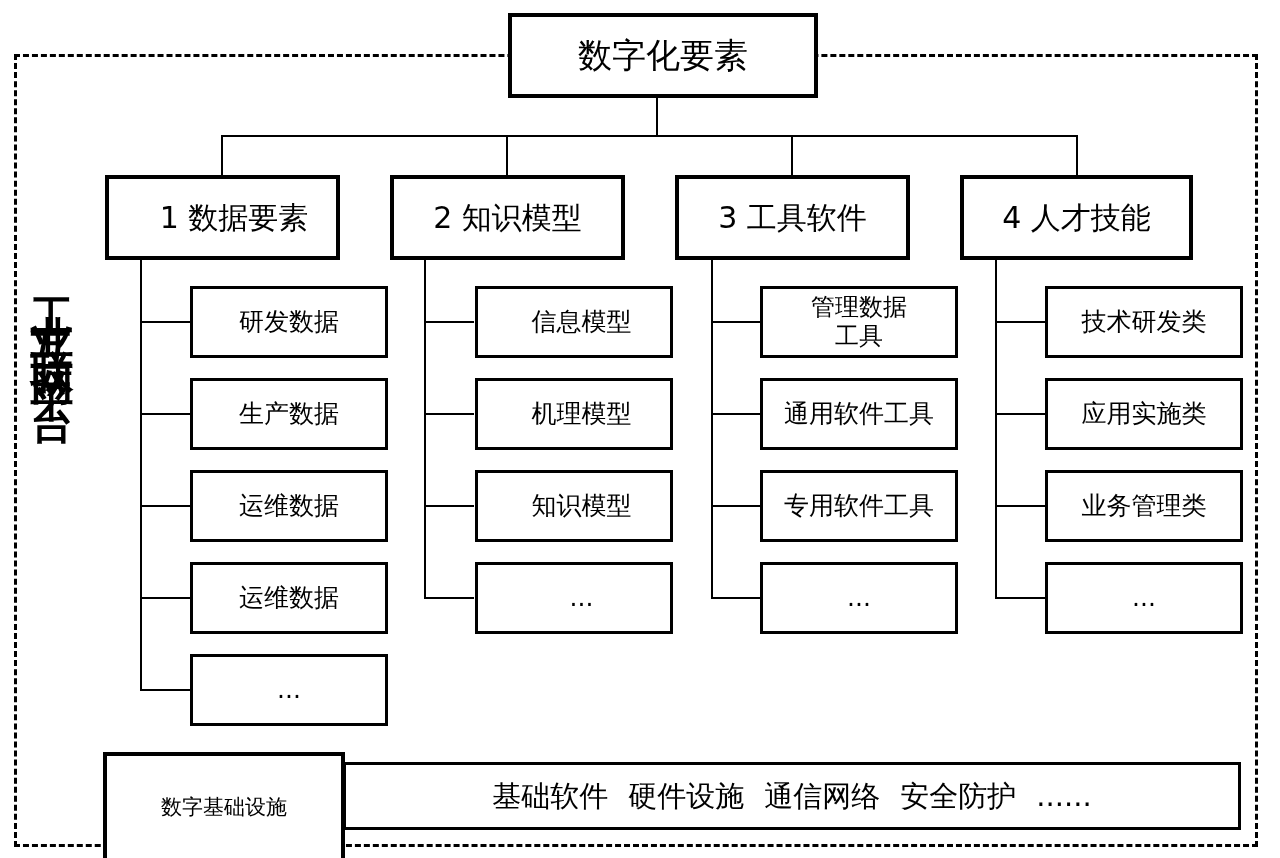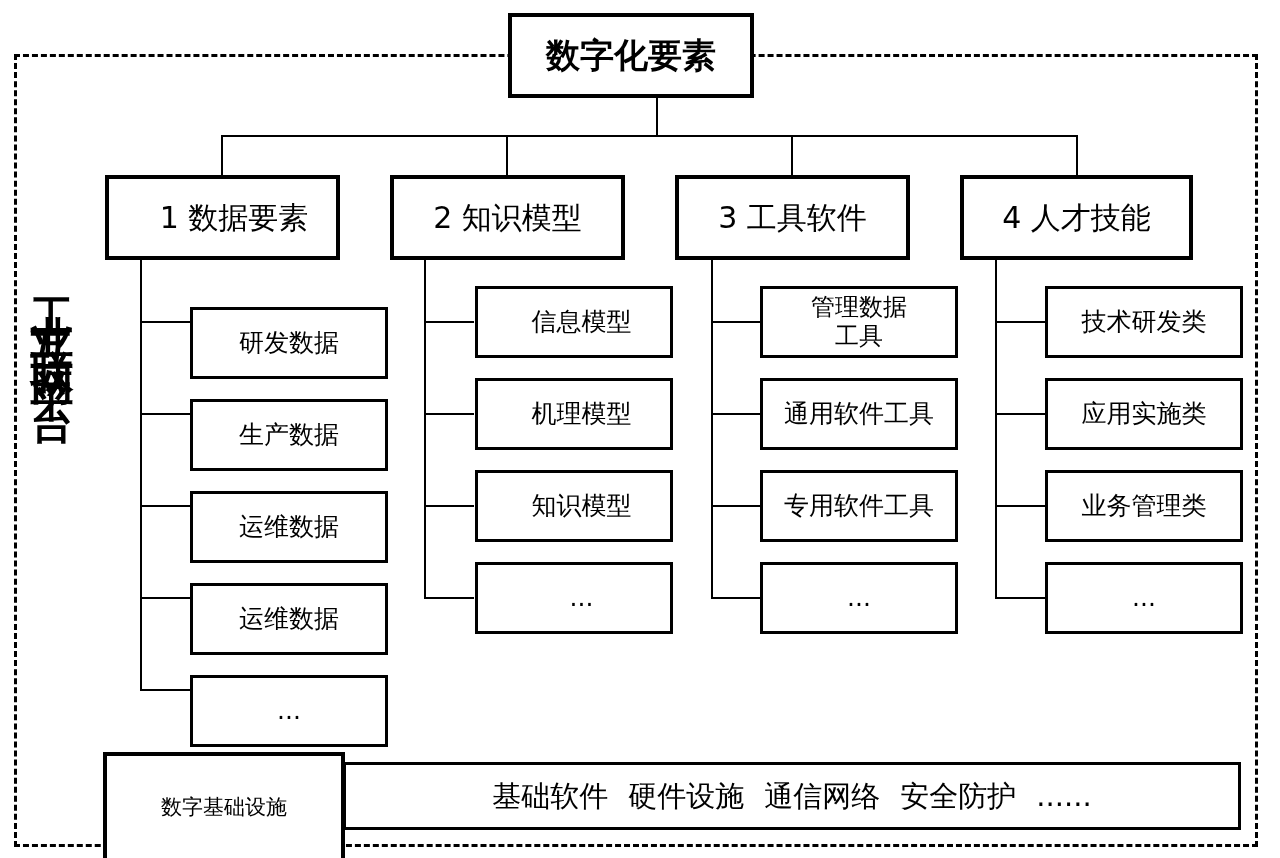--- a/index.html
+++ b/index.html
@@ -51,21 +51,21 @@
     left: 31px; top: 264px;
     writing-mode: vertical-rl;
     text-orientation: upright;
     font-size: 43px;
     font-weight: 600;
     letter-spacing: 17px;
     line-height: 1;
     z-index: 2;
   }
   
-  #root-box  { left: 508px; top: 13px;  width: 246px; height: 85px; border-width: 4px; font-size: 34px; font-weight: 700; z-index: 3; }
+  #root-box  { left: 508px; top: 13px;  width: 310px; height: 85px; border-width: 4px; font-size: 34px; font-weight: 400; z-index: 3; }
   
   #v-root    { left: 656px; top: 98px;  width: 2px;  height: 39px; }
   #h-main    { left: 221px; top: 135px; width: 856px; height: 2px; }
   #drop-1    { left: 221px; top: 135px; width: 2px; height: 40px; }
   #drop-2    { left: 506px; top: 135px; width: 2px; height: 40px; }
   #drop-3    { left: 791px; top: 135px; width: 2px; height: 40px; }
   #drop-4    { left: 1076px; top: 135px; width: 2px; height: 40px; }
   
   .header-box { top: 175px; height: 85px; border-width: 4px; font-size: 30px; font-weight: 500; }
   #header-1  { left: 105px; width: 235px; padding-left: 23px; }
@@ -84,21 +84,21 @@
   .stub.c3 { left: 711px; }
   .stub.c4 { left: 995px; }
   .stub.r1 { top: 321px; }
   .stub.r2 { top: 413px; }
   .stub.r3 { top: 505px; }
   .stub.r4 { top: 597px; }
   .stub.r5 { top: 689px; }
   
   .child { width: 198px; height: 72px; font-size: 25px; }
   .child.small { font-size: 24px; line-height: 1.2; }
-  .child.c1 { left: 190px; margin-top: 21px; }
+  .child.c1 { left: 190px; }
   .child.c2 { left: 475px; padding-left: 15px; }
   .child.c3 { left: 760px; }
   .child.c4 { left: 1045px; }
   .child.r1 { top: 286px; }
   .child.r2 { top: 378px; }
   .child.r3 { top: 470px; }
   .child.r4 { top: 562px; }
   .child.r5 { top: 654px; }
   
   #foundation-row {

